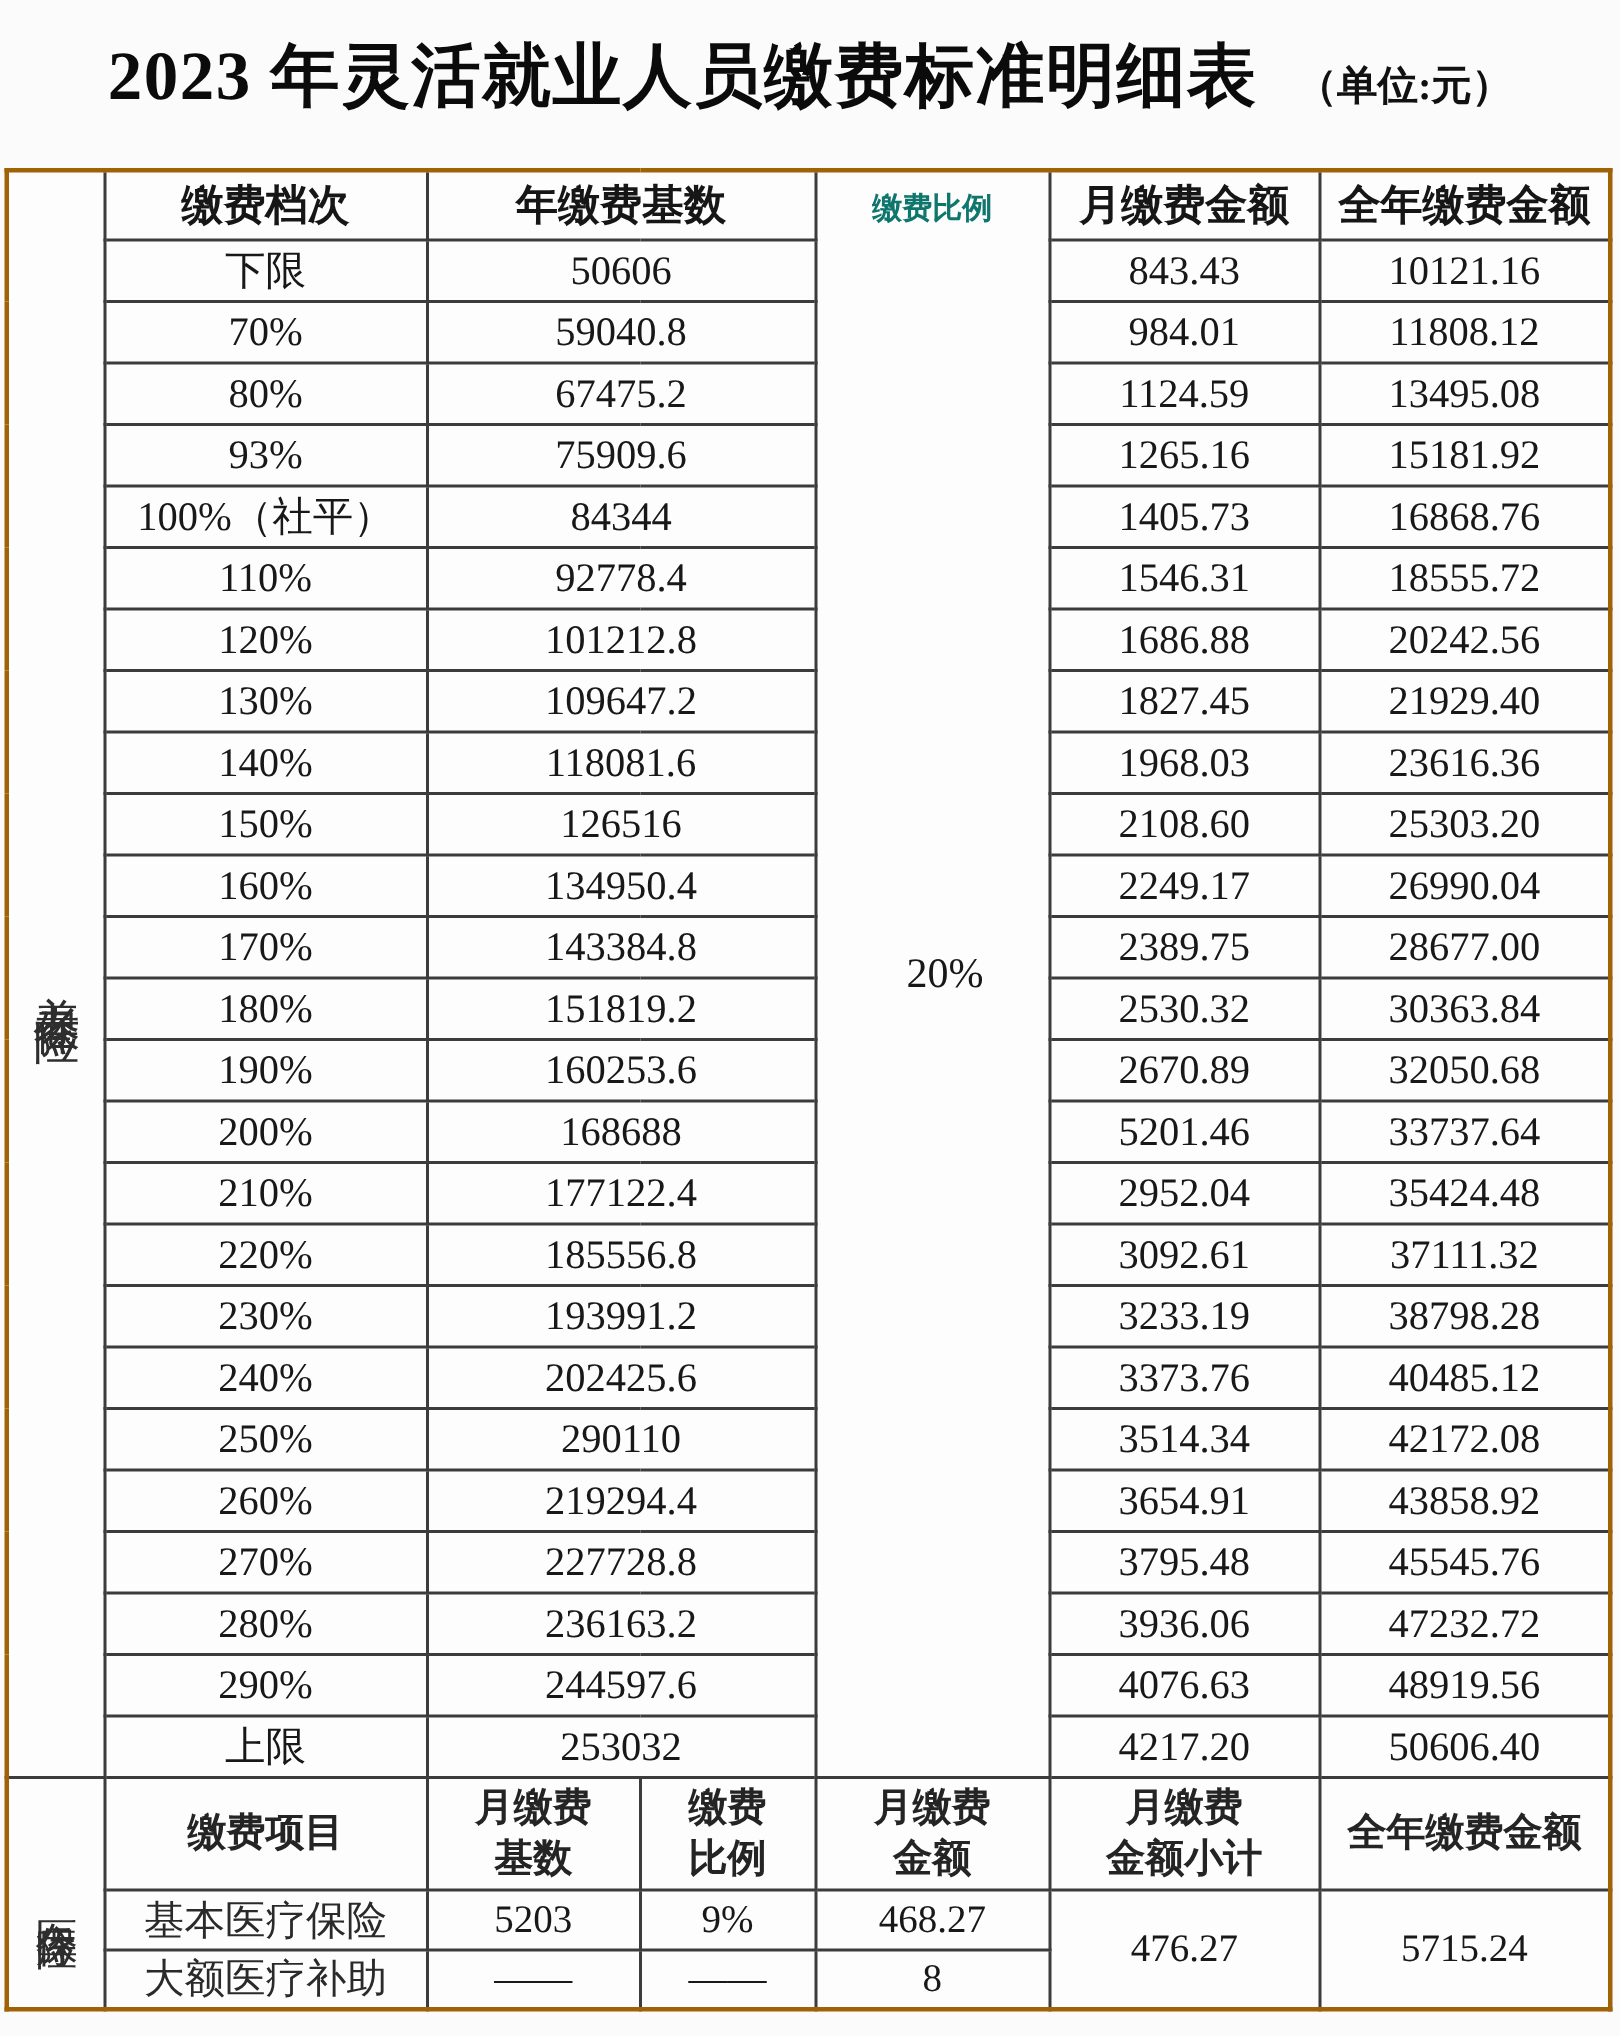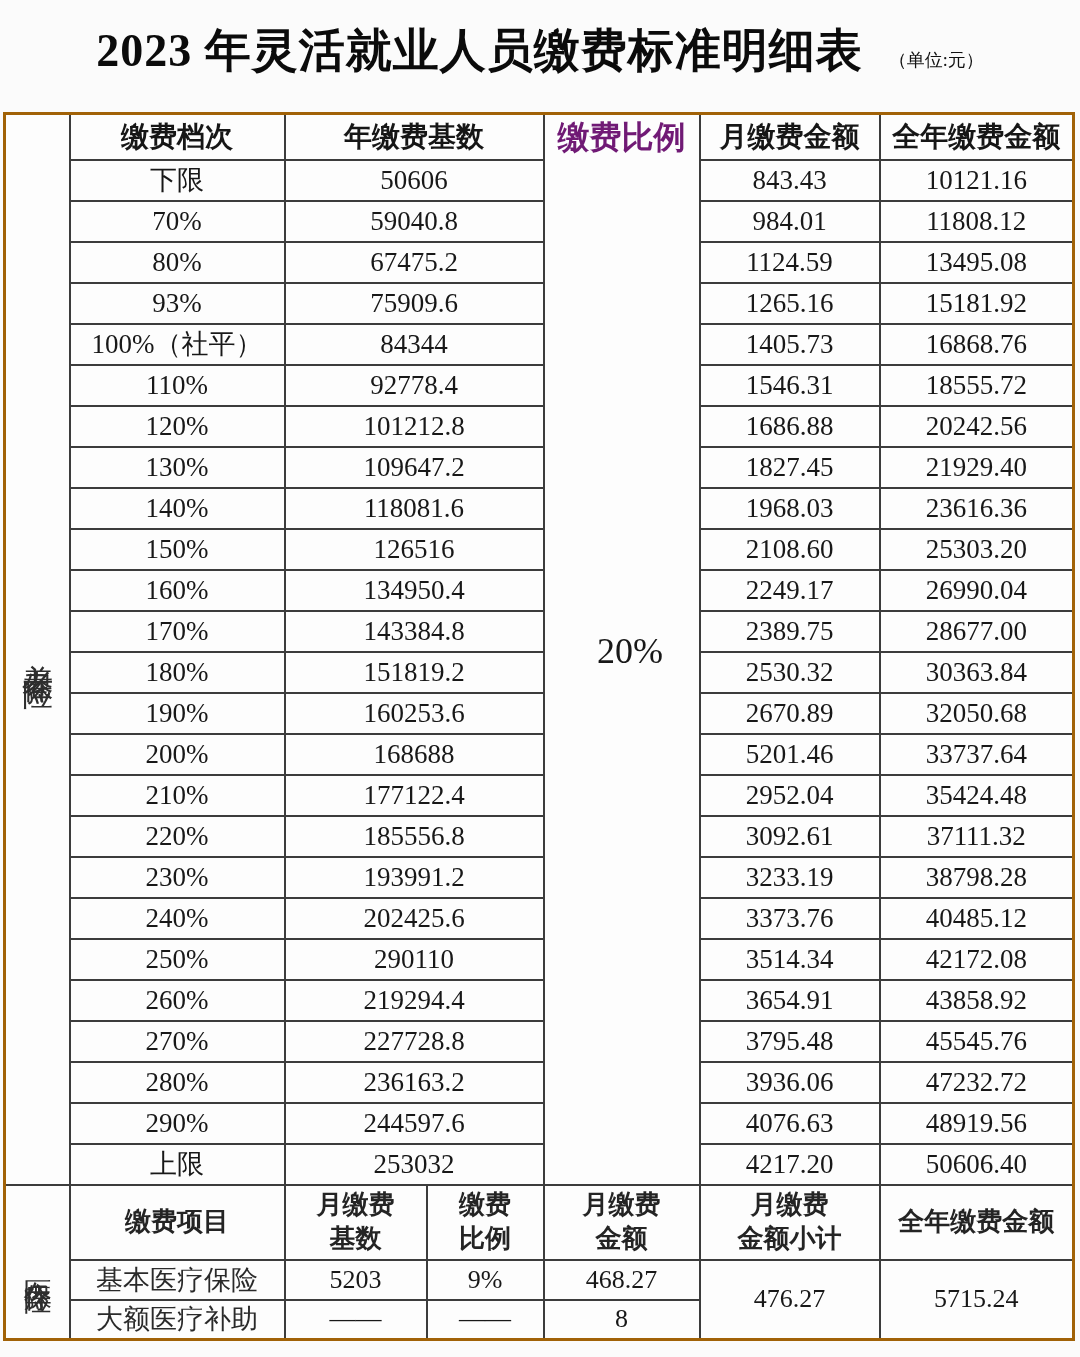--- a/index.html
+++ b/index.html
@@ -12,21 +12,21 @@
   }
   .title{
     position:absolute;top:20px;left:0;width:100%;
     text-align:center;white-space:nowrap;
   }
   .title-main{
     font-size:46px;font-weight:bold;letter-spacing:1px;
     color:#0b0b0b;
   }
   .title-unit{
-    font-size:18px;font-weight:400;margin-left:26px;color:#111;
+    font-size:27px;font-weight:700;margin-left:26px;color:#111;
   }
   table.sheet{
     position:absolute;left:3px;top:112px;
     width:1069px;
     border-collapse:collapse;table-layout:fixed;
     background:#fdfdfd;
   }
   table.sheet td, table.sheet th{
     border:2px solid #3c3c3c;
     text-align:center;vertical-align:middle;
@@ -53,26 +53,26 @@
     writing-mode:vertical-rl;text-orientation:upright;
     margin:0 auto;letter-spacing:5px;
   }
   td.pension-label .v-text{font-size:31px;}
   td.medical-label .v-text{font-size:28px;letter-spacing:2px;}
   td.ratio-cell{position:relative;}
   .ratio-head{
     position:absolute;top:0;left:0;right:0;height:46px;
     display:flex;align-items:center;justify-content:center;
     border-bottom:none;
-    font-size:32px;font-weight:600;color:#701a75;
+    font-size:20px;font-weight:600;color:#0f766e;
   }
   .ratio-value{
     position:absolute;top:50%;left:17px;right:0;
     transform:translateY(-46%);
-    font-size:36px;color:#181818;
+    font-size:28px;color:#181818;
   }
   tr.m-header th{
     font-family:"Liberation Sans","DejaVu Sans",sans-serif;
     font-size:26px;font-weight:600;color:#242424;
     line-height:1.3;white-space:pre-line;
   }
   td.m-item{
     font-family:"Liberation Sans","DejaVu Sans",sans-serif;
     font-size:27px;color:#2a2a2a;
   }

